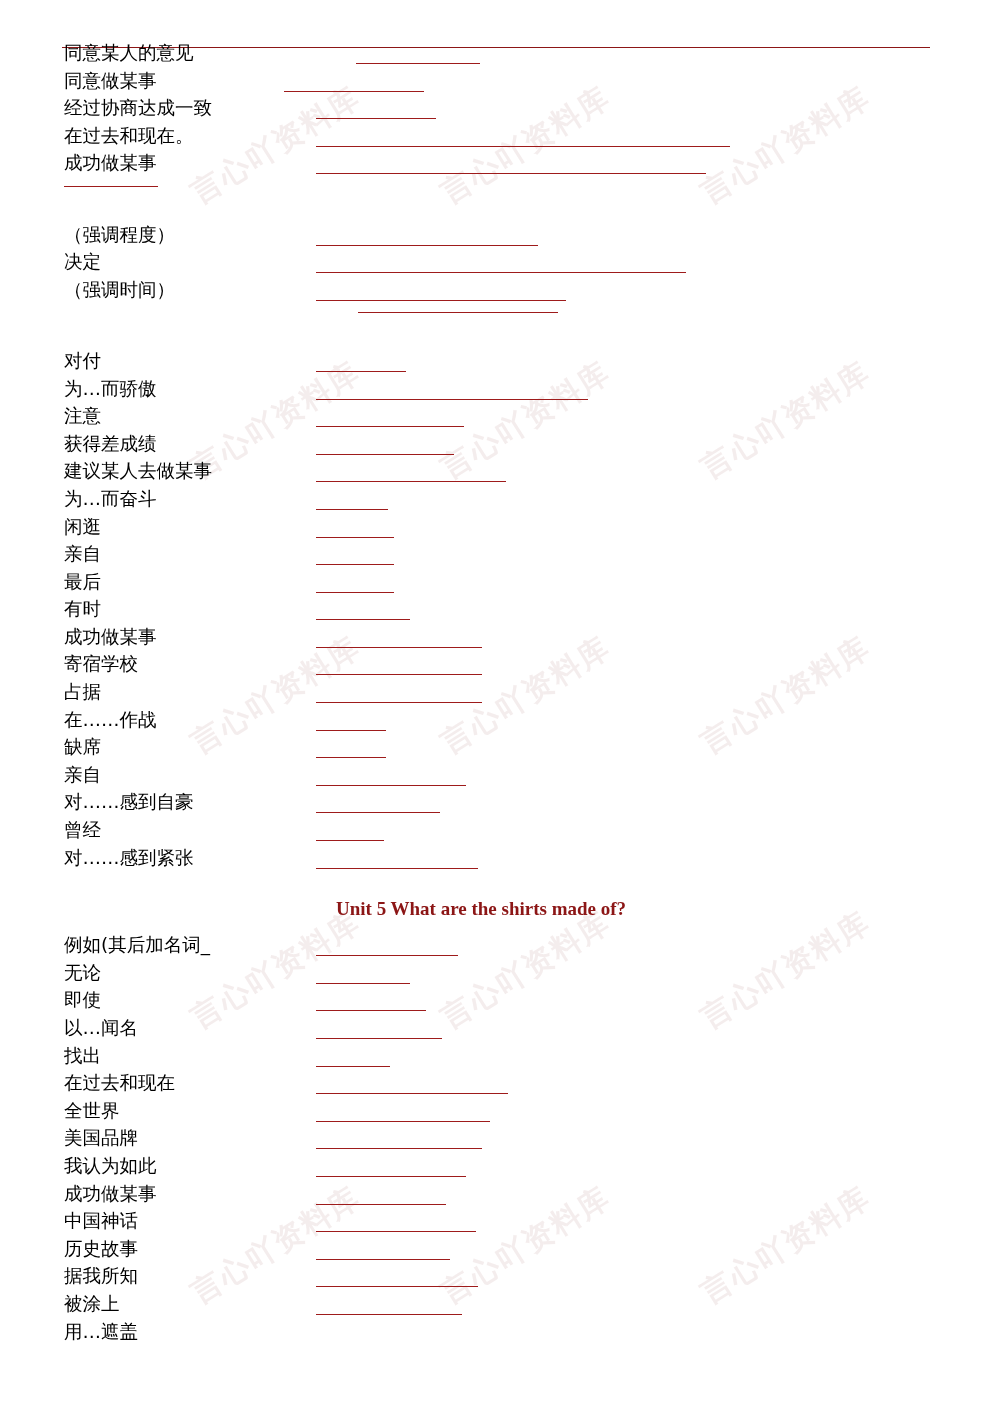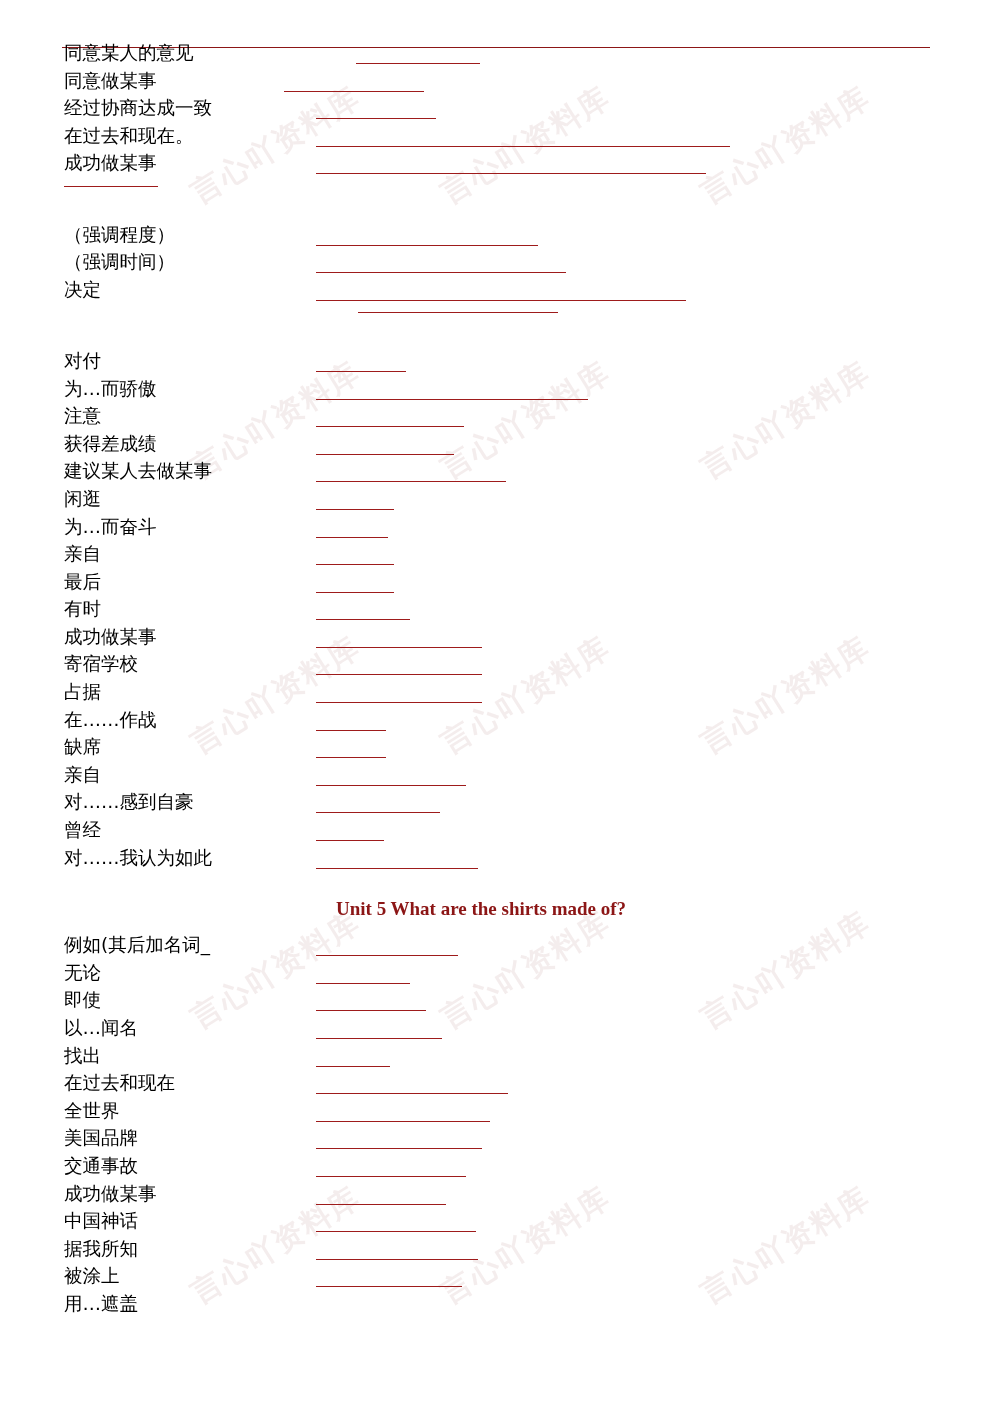--- a/index.html
+++ b/index.html
@@ -144,28 +144,28 @@
           <div class="blank" style="left: 64px; width: 94px; top: 8px;"></div>
         </div>
       </div>
       <div class="gap-small"></div>
       <div>
         <div class="row">
           <div class="cn">（强调程度）</div>
           <div class="blank" style="left: 316px; width: 222px; top: 23px;"></div>
         </div>
         <div class="row">
+          <div class="cn">决定</div>
+          <div class="blank" style="left: 316px; width: 370px; top: 23px;"></div>
+        </div>
+        <div class="row">
           <div class="cn">（强调时间）</div>
           <div class="blank" style="left: 316px; width: 250px; top: 23px;"></div>
         </div>
         <div class="row">
-          <div class="cn">决定</div>
-          <div class="blank" style="left: 316px; width: 370px; top: 23px;"></div>
-        </div>
-        <div class="row">
           <div class="blank" style="left: 358px; width: 200px; top: 8px;"></div>
         </div>
       </div>
       <div class="gap-small"></div>
       <div>
         <div class="row">
           <div class="cn">对付</div>
           <div class="blank" style="left: 316px; width: 90px; top: 23px;"></div>
         </div>
         <div class="row">
@@ -178,28 +178,28 @@
         </div>
         <div class="row">
           <div class="cn">获得差成绩</div>
           <div class="blank" style="left: 316px; width: 138px; top: 23px;"></div>
         </div>
         <div class="row">
           <div class="cn">建议某人去做某事</div>
           <div class="blank" style="left: 316px; width: 190px; top: 23px;"></div>
         </div>
         <div class="row">
+          <div class="cn">为…而奋斗</div>
+          <div class="blank" style="left: 316px; width: 72px; top: 23px;"></div>
+        </div>
+        <div class="row">
           <div class="cn">闲逛</div>
           <div class="blank" style="left: 316px; width: 78px; top: 23px;"></div>
         </div>
         <div class="row">
-          <div class="cn">为…而奋斗</div>
-          <div class="blank" style="left: 316px; width: 72px; top: 23px;"></div>
-        </div>
-        <div class="row">
           <div class="cn">亲自</div>
           <div class="blank" style="left: 316px; width: 78px; top: 23px;"></div>
         </div>
         <div class="row">
           <div class="cn">最后</div>
           <div class="blank" style="left: 316px; width: 78px; top: 23px;"></div>
         </div>
         <div class="row">
           <div class="cn">有时</div>
           <div class="blank" style="left: 316px; width: 94px; top: 23px;"></div>
@@ -230,21 +230,21 @@
         </div>
         <div class="row">
           <div class="cn">对……感到自豪</div>
           <div class="blank" style="left: 316px; width: 124px; top: 23px;"></div>
         </div>
         <div class="row">
           <div class="cn">曾经</div>
           <div class="blank" style="left: 316px; width: 68px; top: 23px;"></div>
         </div>
         <div class="row">
-          <div class="cn">对……我认为如此</div>
+          <div class="cn">对……感到紧张</div>
           <div class="blank" style="left: 316px; width: 162px; top: 23px;"></div>
         </div>
       </div>
       <div class="gap-med"></div>
       <div class="unit-title">
         <span>Unit 5    What are the shirts made of?</span>
       </div>
       <div>
         <div class="row">
           <div class="cn">例如(其后加名词_</div>
@@ -272,32 +272,36 @@
         </div>
         <div class="row">
           <div class="cn">全世界</div>
           <div class="blank" style="left: 316px; width: 174px; top: 23px;"></div>
         </div>
         <div class="row">
           <div class="cn">美国品牌</div>
           <div class="blank" style="left: 316px; width: 166px; top: 23px;"></div>
         </div>
         <div class="row">
-          <div class="cn">交通事故</div>
+          <div class="cn">我认为如此</div>
           <div class="blank" style="left: 316px; width: 150px; top: 23px;"></div>
         </div>
         <div class="row">
           <div class="cn">成功做某事</div>
           <div class="blank" style="left: 316px; width: 130px; top: 23px;"></div>
         </div>
         <div class="row">
           <div class="cn">中国神话</div>
           <div class="blank" style="left: 316px; width: 160px; top: 23px;"></div>
         </div>
         <div class="row">
+          <div class="cn">历史故事</div>
+          <div class="blank" style="left: 316px; width: 134px; top: 23px;"></div>
+        </div>
+        <div class="row">
           <div class="cn">据我所知</div>
           <div class="blank" style="left: 316px; width: 162px; top: 23px;"></div>
         </div>
         <div class="row">
           <div class="cn">被涂上</div>
           <div class="blank" style="left: 316px; width: 146px; top: 23px;"></div>
         </div>
         <div class="row">
           <div class="cn">用…遮盖</div>
         </div>

